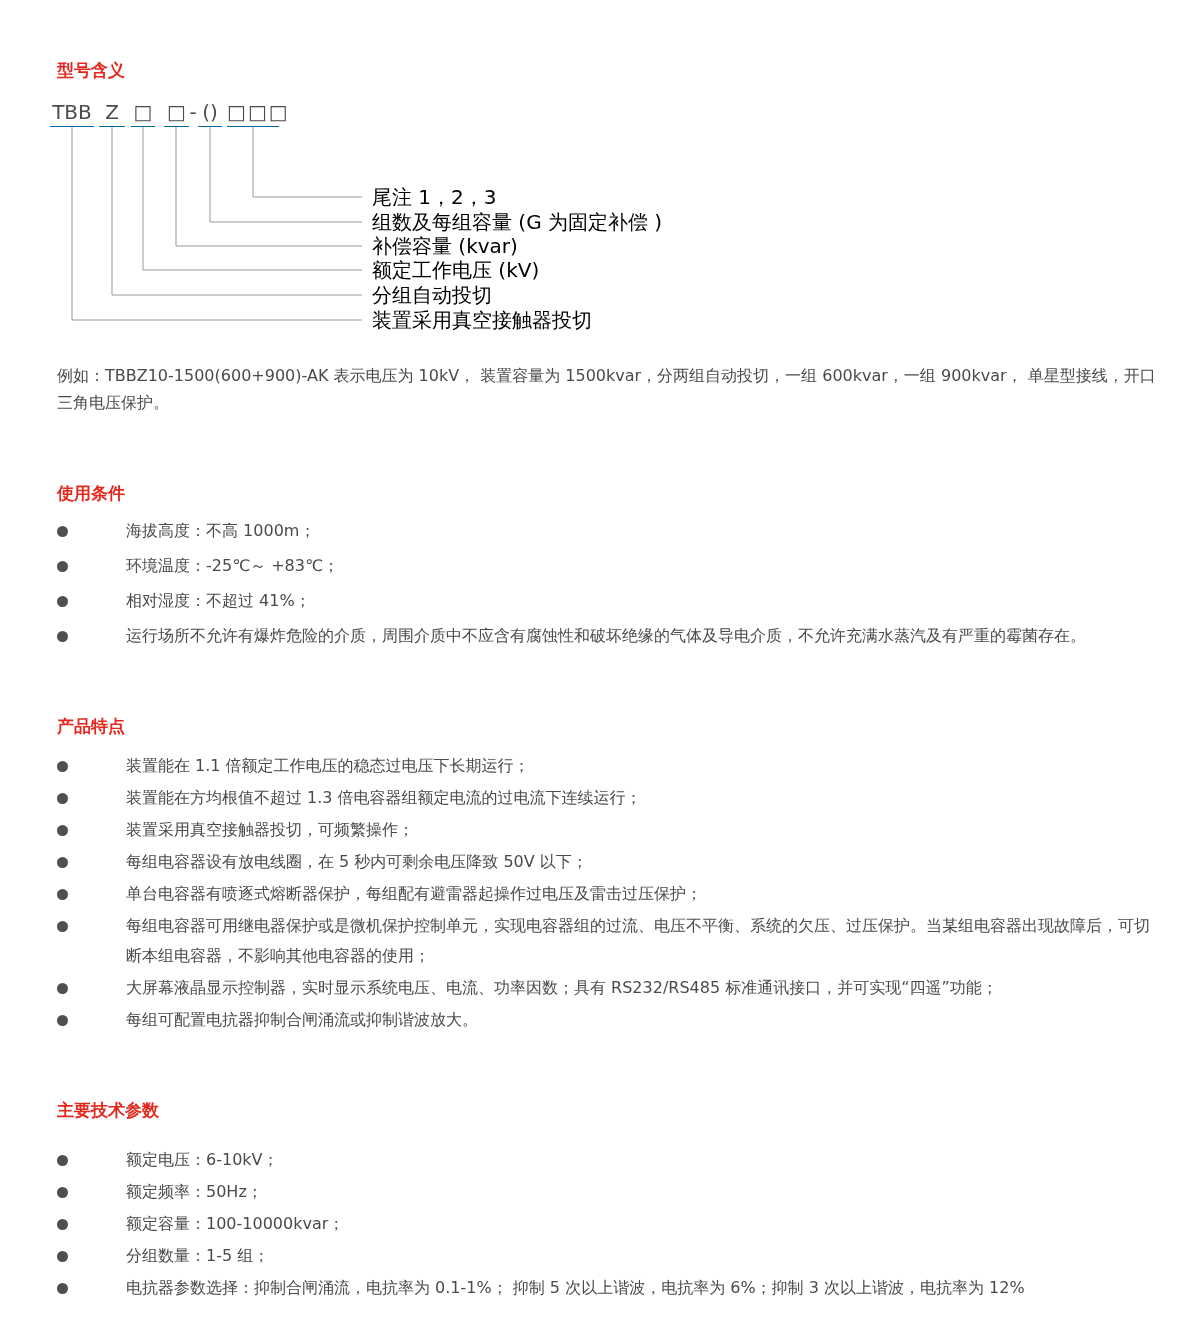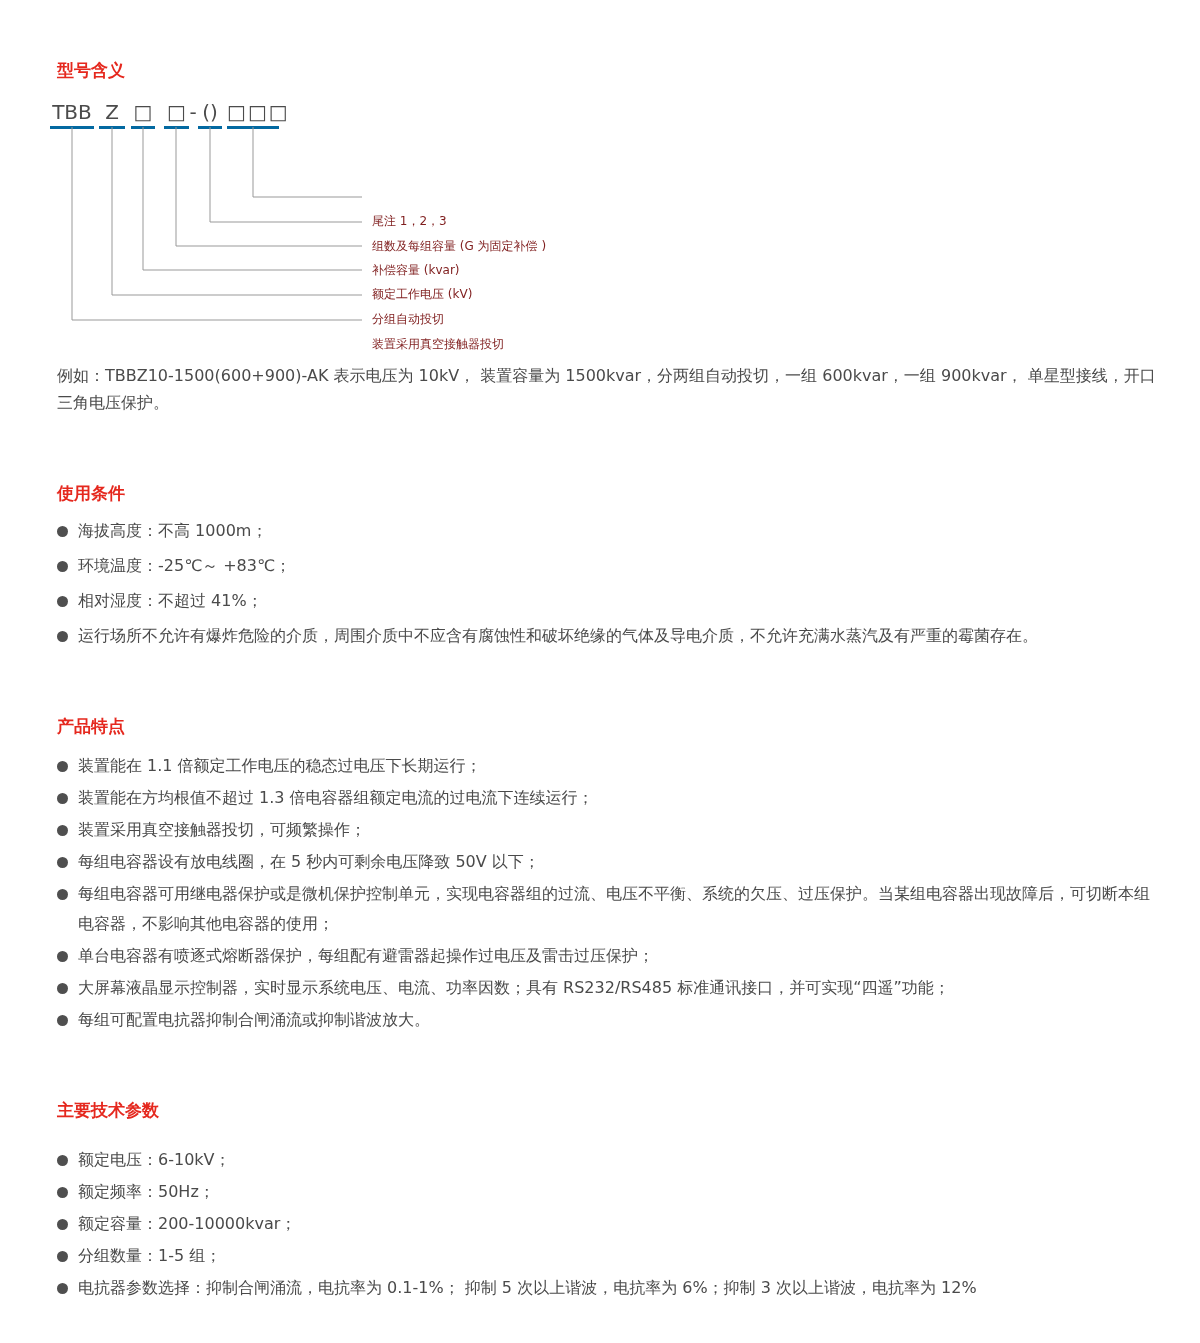--- a/index.html
+++ b/index.html
@@ -33,41 +33,40 @@
   }
   .piece {
     position: absolute;
     top: 0;
     height: 22px;
     line-height: 22px;
     text-align: center;
     font-size: 20px;
     color: #4b4b4b;
     padding-bottom: 3px;
-    border-bottom: 3px solid #0369a1;
+    border-bottom: 1px solid #0369a1;
   }
   .piece.no-underline {
     border-bottom: none;
   }
   .boxes {
     letter-spacing: 2px;
   }
   .diagram-lines {
     position: absolute;
     left: 0;
     top: 0;
   }
   .diagram-label {
     position: absolute;
     left: 372px;
-    font-size: 12px;
+    font-size: 20px;
     line-height: 22px;
-    color: #7f1d1d;
+    color: #000000;
     white-space: nowrap;
-    margin-top: 24px;
   }
   
   .example {
     margin: 16px 40px 0 57px;
     width: 1103px;
     font-size: 16px;
     line-height: 27px;
     color: #4a4a4a;
   }
   
@@ -76,20 +75,21 @@
     margin: 0 40px 0 57px;
     padding: 0;
     width: 1103px;
   }
   .bullets li {
     display: flex;
     align-items: flex-start;
     font-size: 16px;
     line-height: 30px;
     color: #4a4a4a;
+    gap: 48px;
   }
   .dot {
     flex: 0 0 auto;
     width: 11px;
     height: 11px;
     border-radius: 50%;
     background: #4f4f4f;
     margin: 10px 10px 0 0;
   }
   .conditions-list li { margin-bottom: 5px; }
@@ -168,25 +168,25 @@
     <li>
         <span class="dot"></span>
         <span>装置采用真空接触器投切，可频繁操作；</span>
       </li>
     <li>
         <span class="dot"></span>
         <span>每组电容器设有放电线圈，在 5 秒内可剩余电压降致 50V 以下；</span>
       </li>
     <li>
         <span class="dot"></span>
+        <span>单台电容器有喷逐式熔断器保护，每组配有避雷器起操作过电压及雷击过压保护；</span>
+      </li>
+    <li>
+        <span class="dot"></span>
         <span>每组电容器可用继电器保护或是微机保护控制单元，实现电容器组的过流、电压不平衡、系统的欠压、过压保护。当某组电容器出现故障后，可切断本组电容器，不影响其他电容器的使用；</span>
-      </li>
-    <li>
-        <span class="dot"></span>
-        <span>单台电容器有喷逐式熔断器保护，每组配有避雷器起操作过电压及雷击过压保护；</span>
       </li>
     <li>
         <span class="dot"></span>
         <span>大屏幕液晶显示控制器，实时显示系统电压、电流、功率因数；具有 RS232/RS485 标准通讯接口，并可实现“四遥”功能；</span>
       </li>
     <li>
         <span class="dot"></span>
         <span>每组可配置电抗器抑制合闸涌流或抑制谐波放大。</span>
       </li>
   </ul>
@@ -196,21 +196,21 @@
     <li>
         <span class="dot"></span>
         <span>额定电压：6-10kV；</span>
       </li>
     <li>
         <span class="dot"></span>
         <span>额定频率：50Hz；</span>
       </li>
     <li>
         <span class="dot"></span>
-        <span>额定容量：200-10000kvar；</span>
+        <span>额定容量：100-10000kvar；</span>
       </li>
     <li>
         <span class="dot"></span>
         <span>分组数量：1-5 组；</span>
       </li>
     <li>
         <span class="dot"></span>
         <span>电抗器参数选择：抑制合闸涌流，电抗率为 0.1-1%； 抑制 5 次以上谐波，电抗率为 6%；抑制 3 次以上谐波，电抗率为 12%</span>
       </li>
   </ul>

